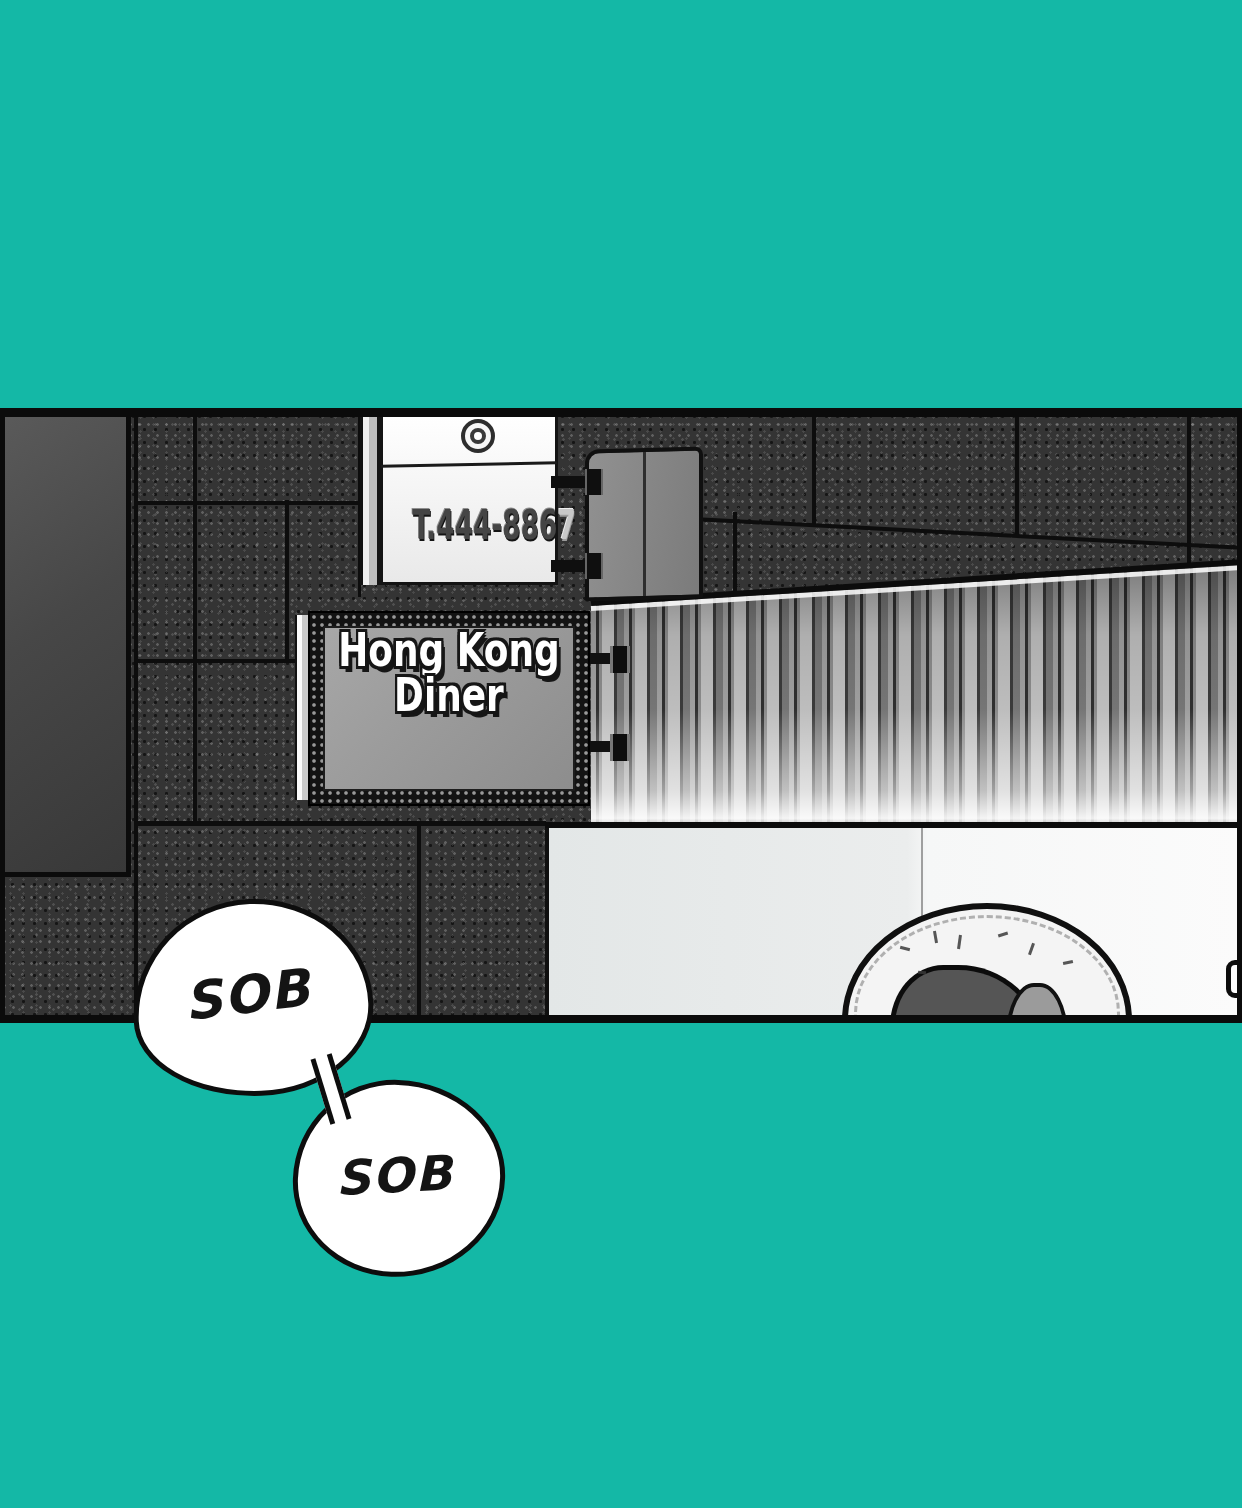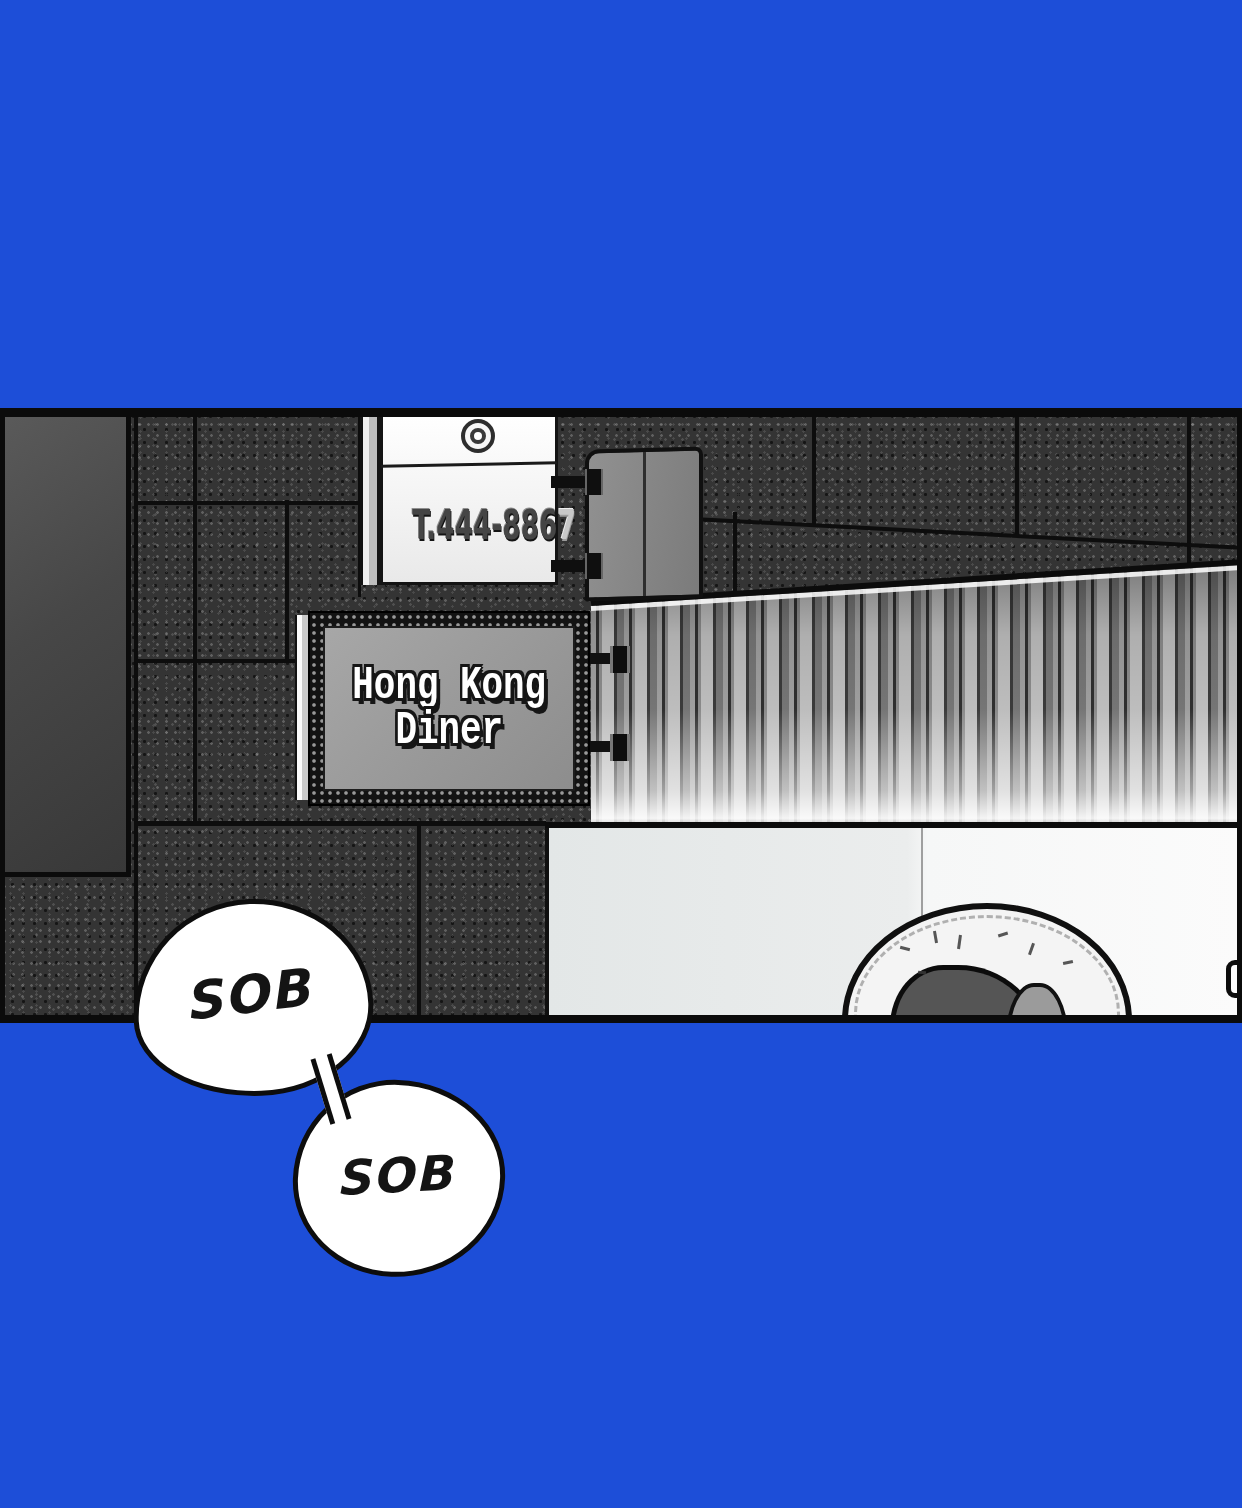--- a/index.html
+++ b/index.html
@@ -1,17 +1,17 @@
 <!DOCTYPE html>
 <html><head>
 <meta charset="utf-8">
 <style>
   html,body{margin:0;padding:0;background:#ffffff;}
   *{box-sizing:border-box;}
-  .stage{position:relative;width:1242px;height:1508px;background:#1d4ed8;overflow:hidden;
+  .stage{position:relative;width:1242px;height:1508px;background:#14b8a6;overflow:hidden;
          font-family:"DejaVu Sans",sans-serif;margin:0 auto;}
   .abs{position:absolute;}
 
   
   .granite{left:0;top:408px;width:1242px;height:615px;background-color:#343434;
     background-image:
       radial-gradient(circle, rgba(210,210,210,.28) 1px, transparent 1.6px),
       radial-gradient(circle, rgba(150,150,150,.22) 1px, transparent 1.4px),
       radial-gradient(circle, rgba(0,0,0,.6) 1.2px, transparent 1.9px),
       radial-gradient(circle, rgba(225,225,225,.16) 1px, transparent 1.5px);
@@ -92,21 +92,21 @@
 
   
   .hk-side{left:295px;top:615px;width:15px;height:185px;z-index:4;
     background:linear-gradient(90deg,#fafafa 0 45%,#c9c9c9 45% 100%);
     border-left:2px solid #111;border-right:2px solid #111;}
   .hk-frame{left:308px;top:611px;width:282px;height:195px;z-index:4;background:#131313;
     background-image:radial-gradient(rgba(160,160,160,.95) 1.3px,rgba(30,30,30,0) 2.3px);
     background-size:8px 8px;border:2px solid #000;}
   .hk-panel{position:absolute;inset:13px;border:2px solid #1d1d1d;
     background:linear-gradient(135deg,#a7a7a7 0%,#8d8d8d 100%);
-    display:flex;flex-direction:column;align-items:center;justify-content:center;font-family:Liberation Mono, monospace;}
+    display:flex;flex-direction:column;align-items:center;}
   .hk-text{transform:scaleX(.78);text-align:center;color:#ffffff;
     font-size:46px;line-height:45px;font-weight:bold;white-space:nowrap;
     text-shadow:-3px -3px 0 #161616,3px -3px 0 #161616,-3px 3px 0 #161616,3px 3px 0 #161616,
       -3px 0 0 #161616,3px 0 0 #161616,0 -3px 0 #161616,0 3px 0 #161616,5px 6px 0 #161616;}
   .hk-arm{background:#111;z-index:3;}
   .hk-plate{background:#0d0d0d;border-left:3px solid #777;border-right:3px solid #777;z-index:4;}
 
   
   .bubble{background:#ffffff;border:5px solid #0d0d0d;z-index:10;
     display:flex;align-items:center;justify-content:center;}

